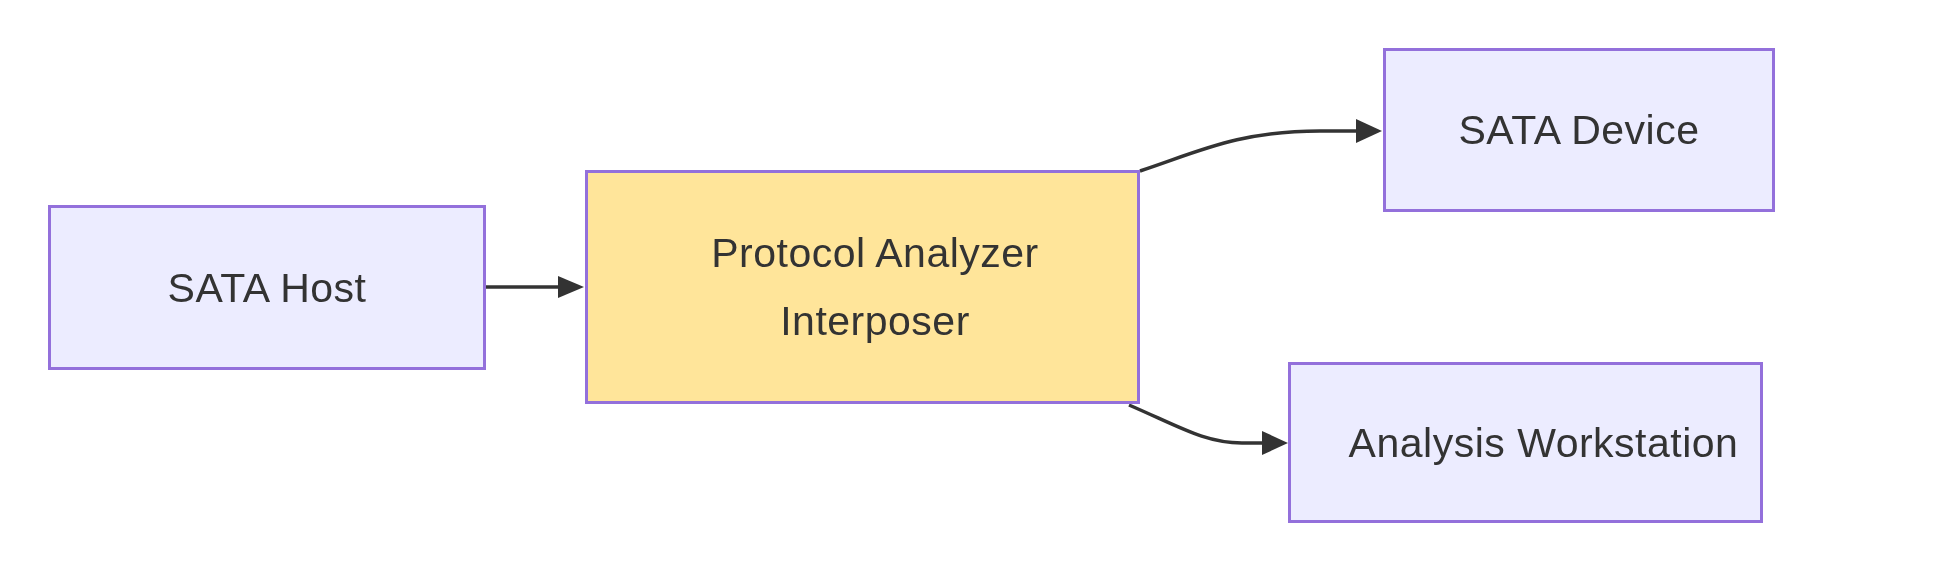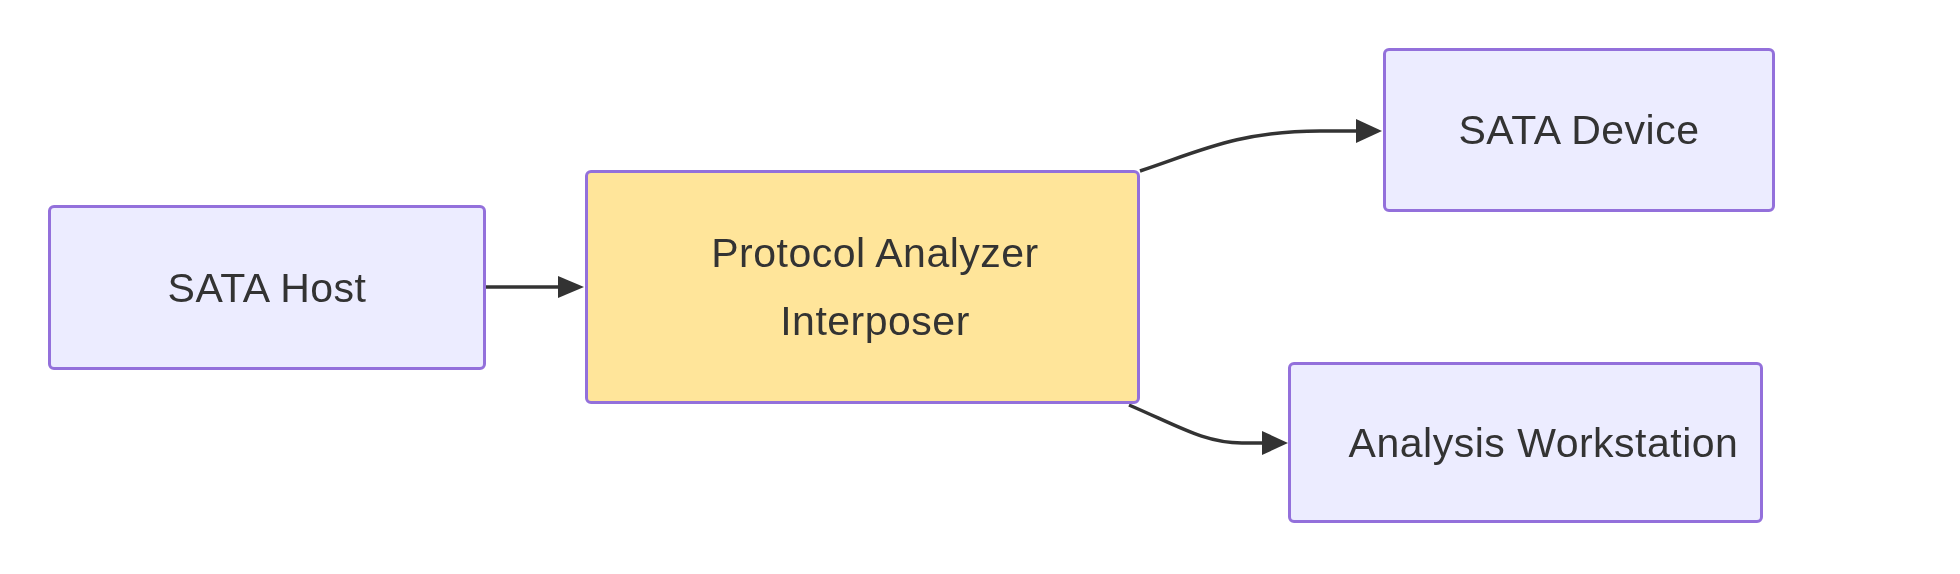--- a/index.html
+++ b/index.html
@@ -30,21 +30,21 @@
     fill: #333333;
     stroke: none;
   }
   .node {
     position: absolute;
     display: flex;
     align-items: center;
     justify-content: center;
     text-align: center;
     border: 3px solid #9370DB;
-    border-radius: 6px;
+    border-radius: 0;
     background: #ECECFF;
     font-size: 41px;
     line-height: 68px;
     color: #333333;
   }
   .node-label {
     white-space: pre-line;
     letter-spacing: 0.5px;
   }
   #node-host        { left:  48px; top: 205px; width: 438px; height: 165px; }

